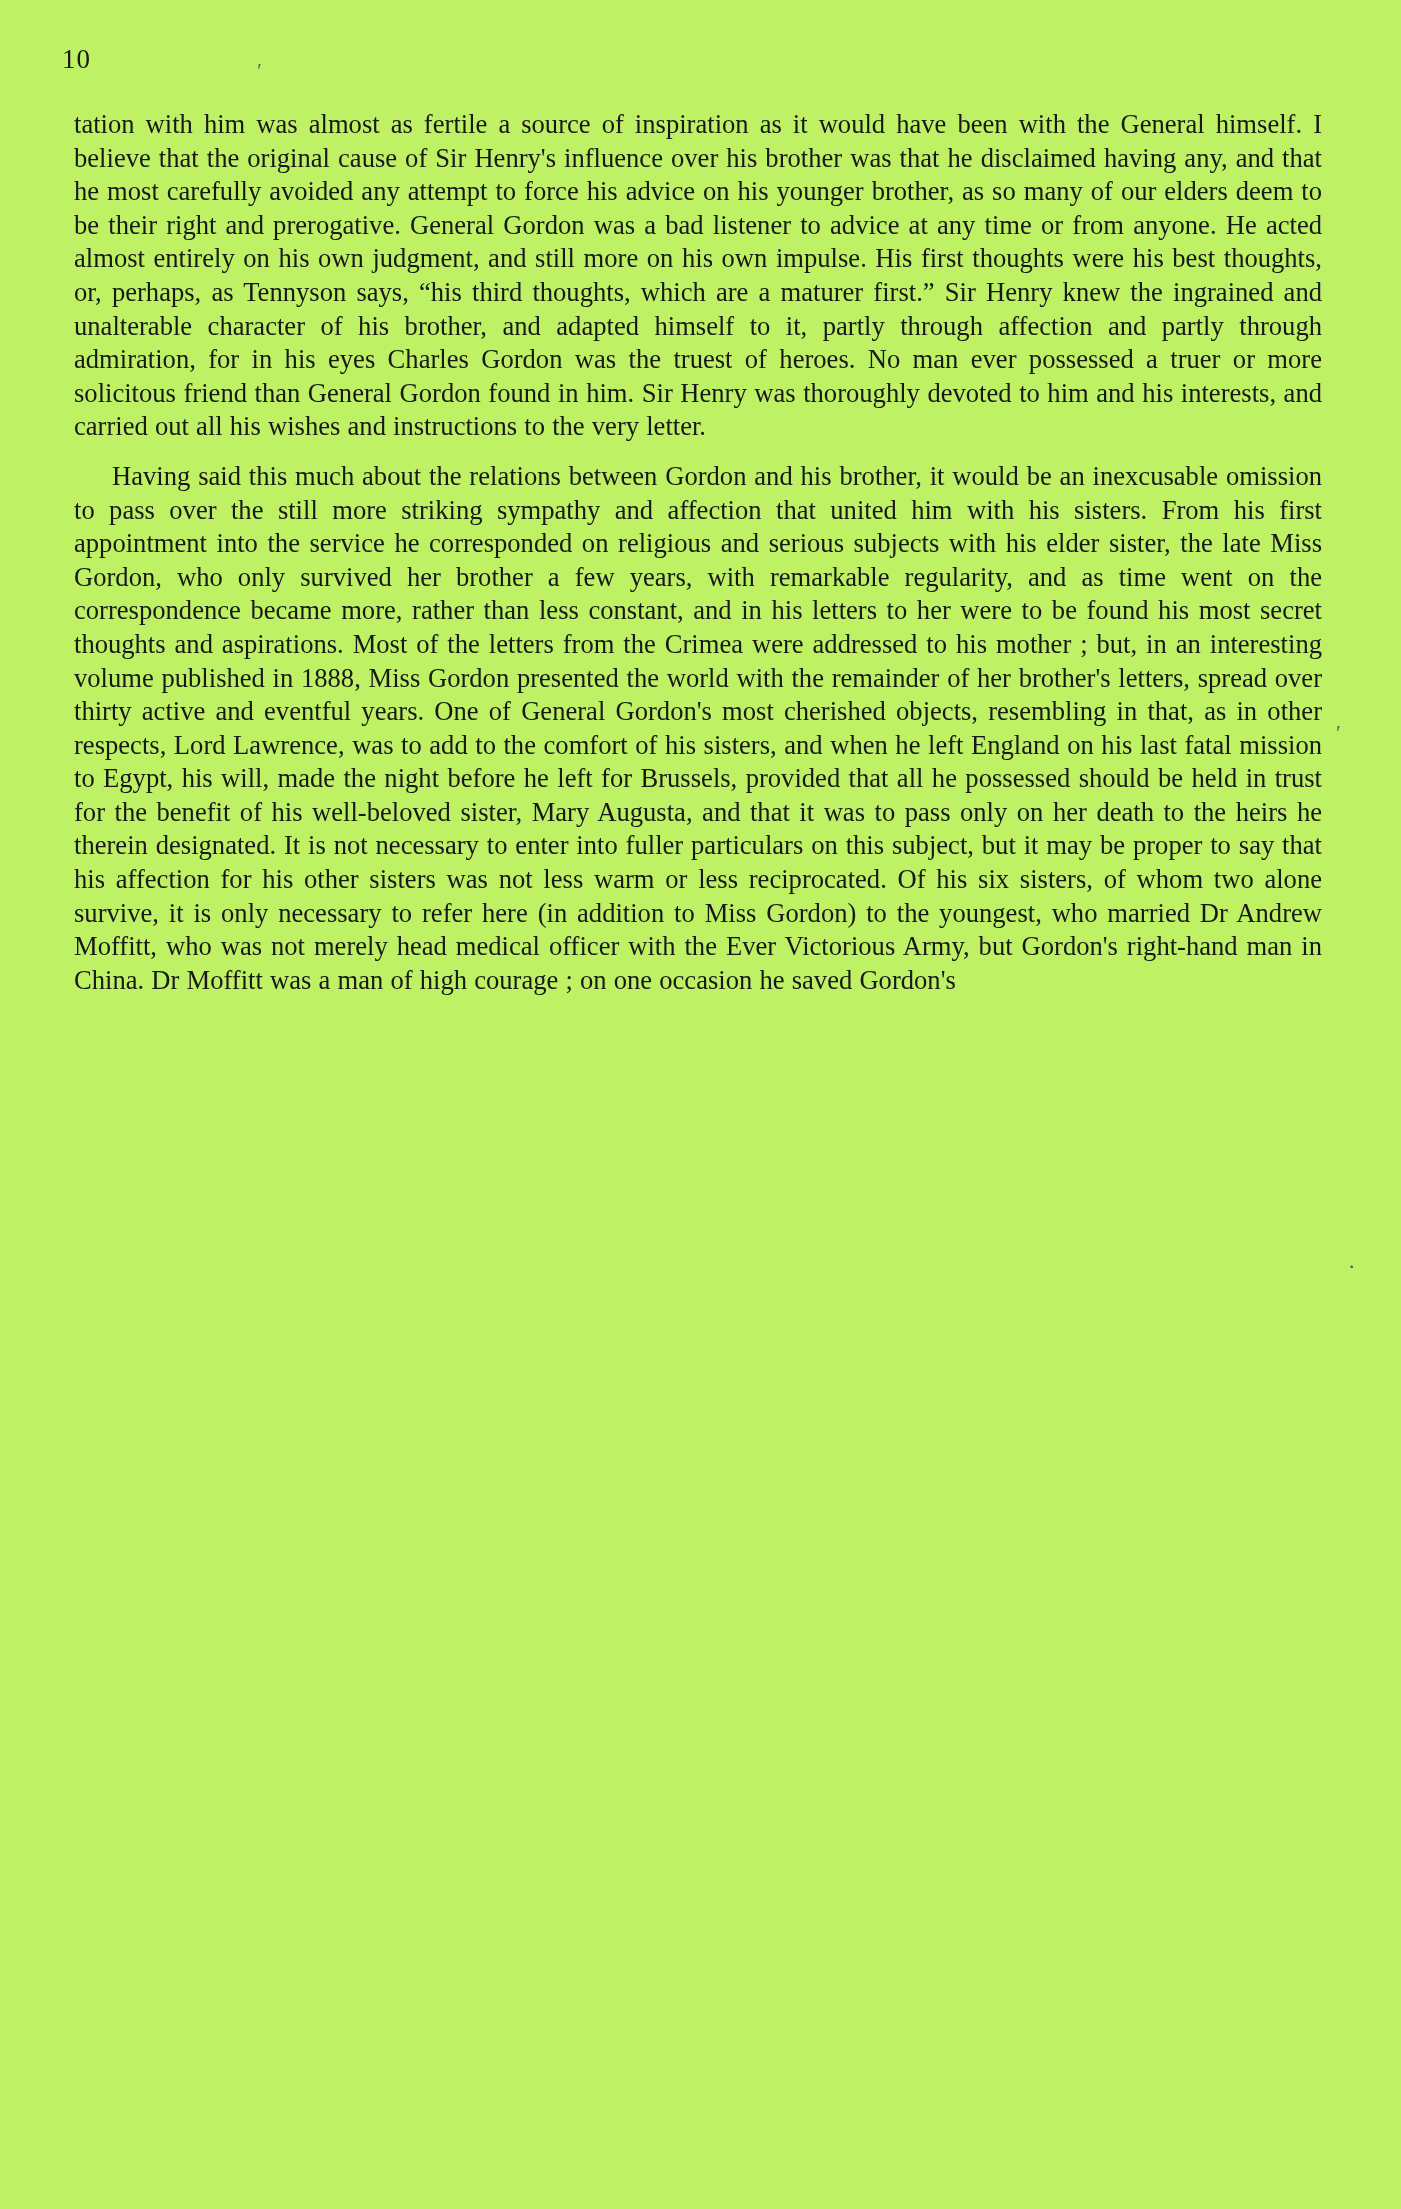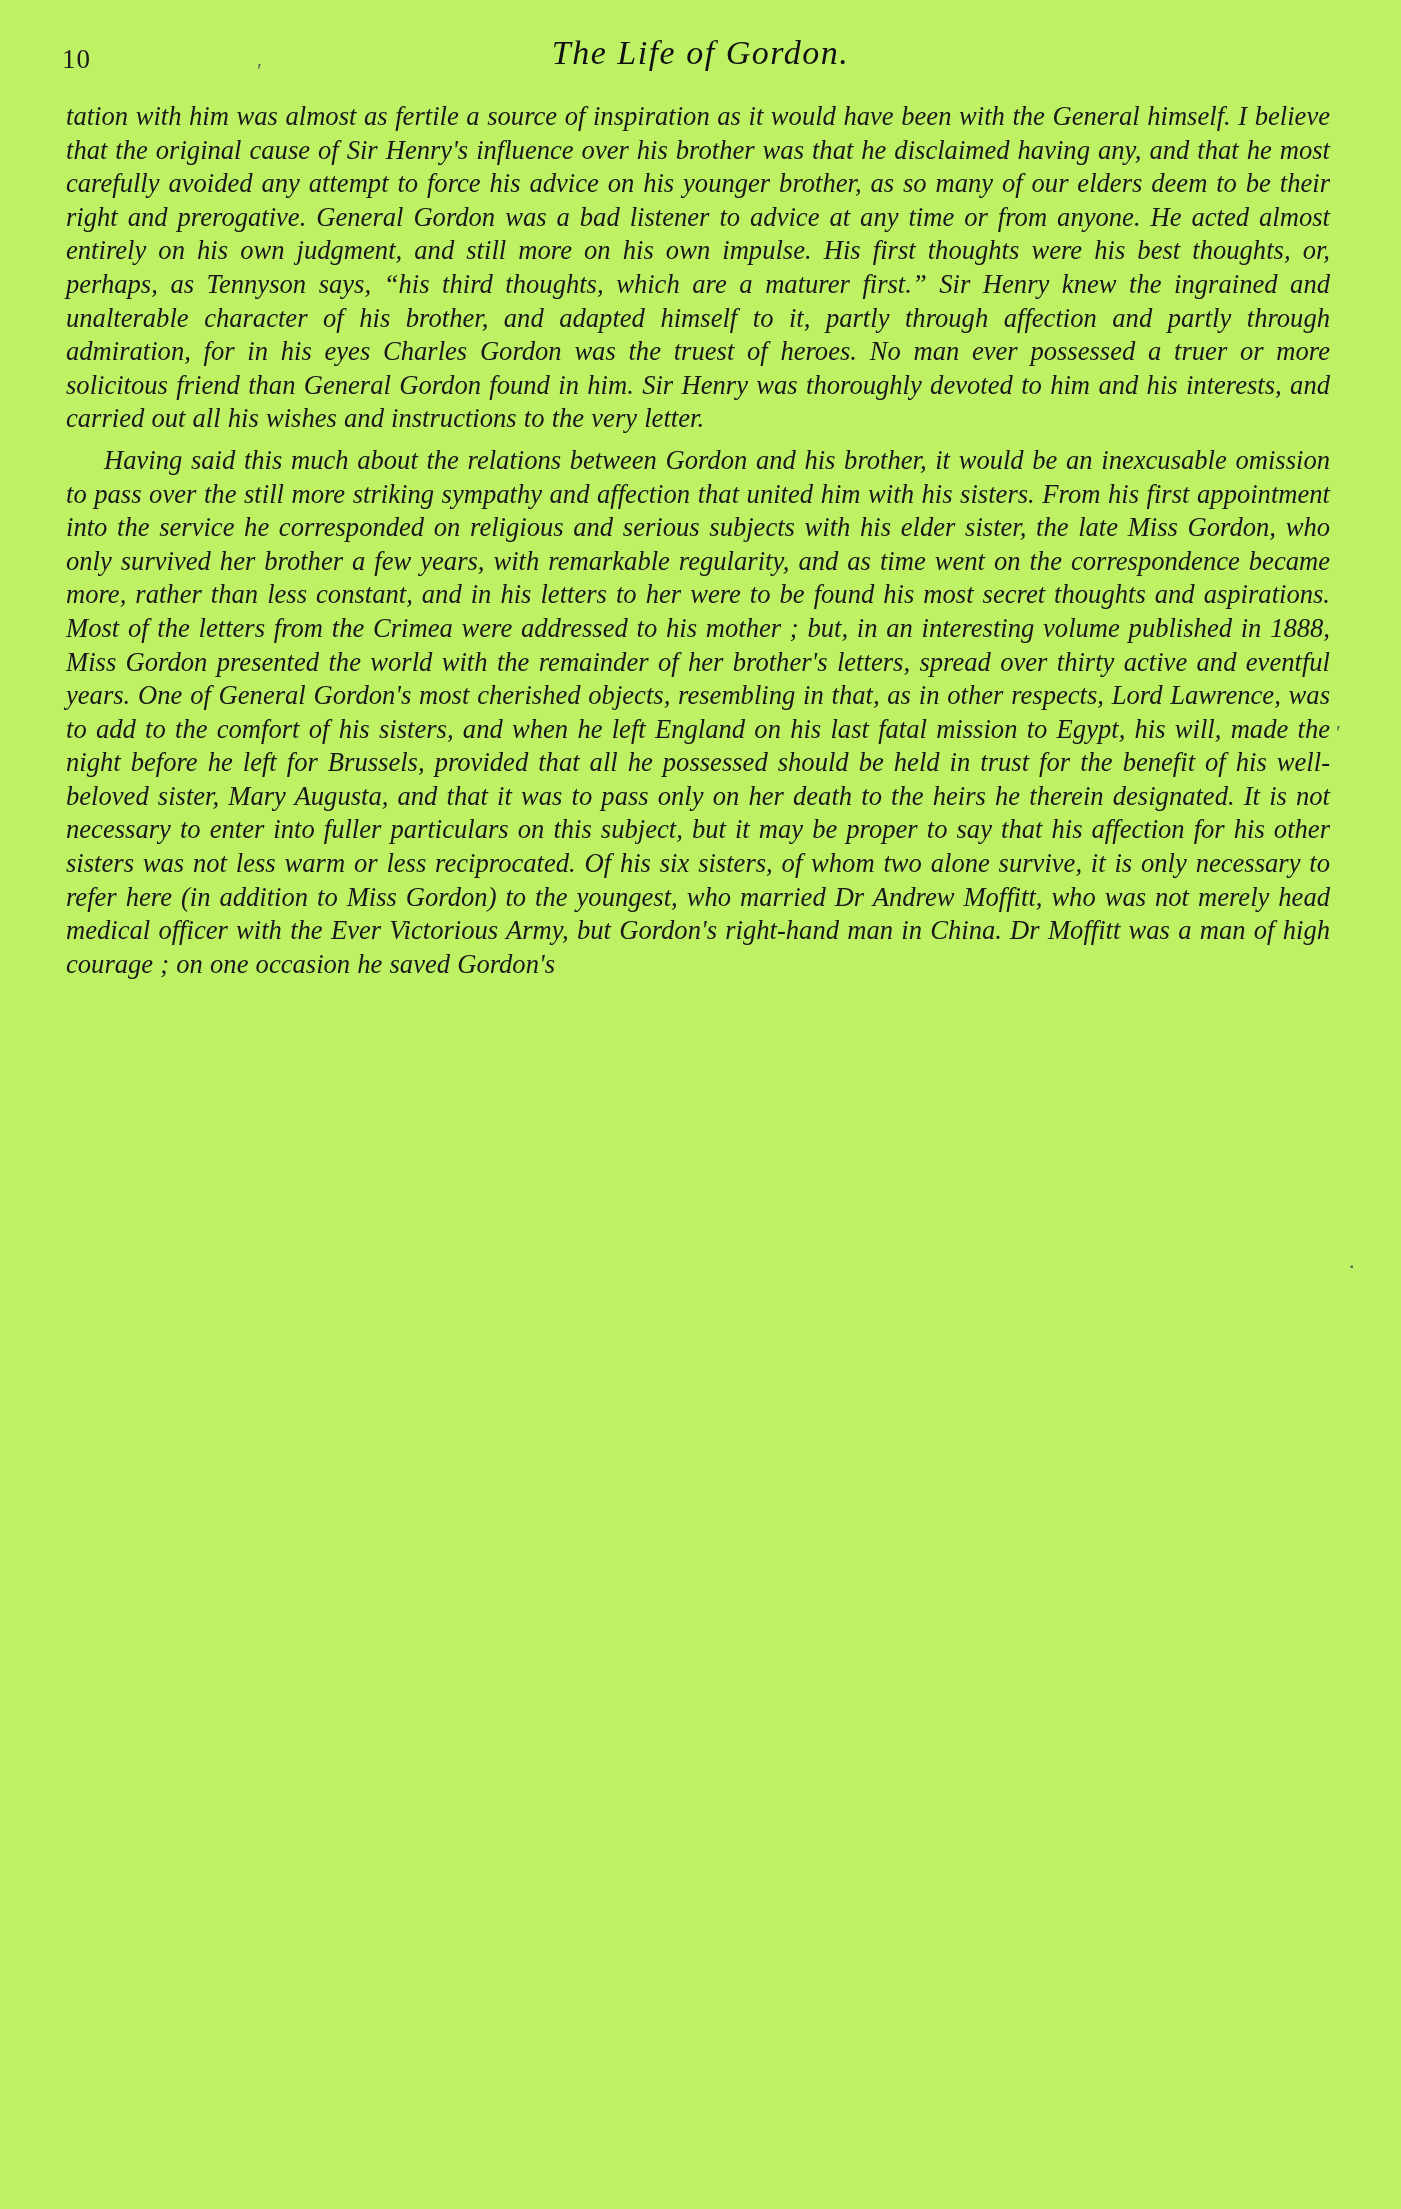--- a/index.html
+++ b/index.html
@@ -73,43 +73,41 @@
     font-size: 22px;
     color: #555;
   }
   .body-text {
     position: absolute;
     left: 58px;
     top: 92px;
     width: 1280px;
   }
   p.para {
-    margin: 8px;
+    margin: 16px;
     font-size: 26.6px;
     line-height: 33.6px;
     text-align: justify;
     text-justify: inter-word;
     color: #181818;
     font-family: "Liberation Serif", serif;
     word-spacing: 0.5px;
-    font-style: italic;
   }
   p.para.indent {
     text-indent: 38px;
   }
 </style>
 </head>
 <body>
 
 <div class="page">
 
   <div class="page-header">
     <div class="folio">10</div>
     <div class="stray-mark-1">′</div>
-    <div class="running-head">The Life of Gordon.</div>
   </div>
 
   <div class="body-text">
     <p class="para">tation with him was almost as fertile a source of inspiration as it would have been with the General himself. I believe that the original cause of Sir Henry's influence over his brother was that he disclaimed having any, and that he most carefully avoided any attempt to force his advice on his younger brother, as so many of our elders deem to be their right and prerogative. General Gordon was a bad listener to advice at any time or from anyone. He acted almost entirely on his own judgment, and still more on his own impulse. His first thoughts were his best thoughts, or, perhaps, as Tennyson says, “his third thoughts, which are a maturer first.” Sir Henry knew the ingrained and unalterable character of his brother, and adapted himself to it, partly through affection and partly through admiration, for in his eyes Charles Gordon was the truest of heroes. No man ever possessed a truer or more solicitous friend than General Gordon found in him. Sir Henry was thoroughly devoted to him and his interests, and carried out all his wishes and instructions to the very letter.</p>
     <p class="para indent">Having said this much about the relations between Gordon and his brother, it would be an inexcusable omission to pass over the still more striking sympathy and affection that united him with his sisters. From his first appointment into the service he corresponded on religious and serious subjects with his elder sister, the late Miss Gordon, who only survived her brother a few years, with remarkable regularity, and as time went on the correspondence became more, rather than less constant, and in his letters to her were to be found his most secret thoughts and aspirations. Most of the letters from the Crimea were addressed to his mother ; but, in an interesting volume published in 1888, Miss Gordon presented the world with the remainder of her brother's letters, spread over thirty active and eventful years. One of General Gordon's most cherished objects, resembling in that, as in other respects, Lord Lawrence, was to add to the comfort of his sisters, and when he left England on his last fatal mission to Egypt, his will, made the night before he left for Brussels, provided that all he possessed should be held in trust for the benеfit of his well-beloved sister, Mary Augusta, and that it was to pass only on her death to the heirs he therein designated. It is not necessary to enter into fuller particulars on this subject, but it may be proper to say that his affection for his other sisters was not less warm or less reciprocated. Of his six sisters, of whom two alone survive, it is only necessary to refer here (in addition to Miss Gordon) to the youngest, who married Dr Andrew Moffitt, who was not merely head medical officer with the Ever Victorious Army, but Gordon's right-hand man in China. Dr Moffitt was a man of high courage ; on one occasion he saved Gordon's</p>
   </div>
 
   <div class="stray-mark-2">′</div>
   <div class="stray-mark-3">.</div>
 

